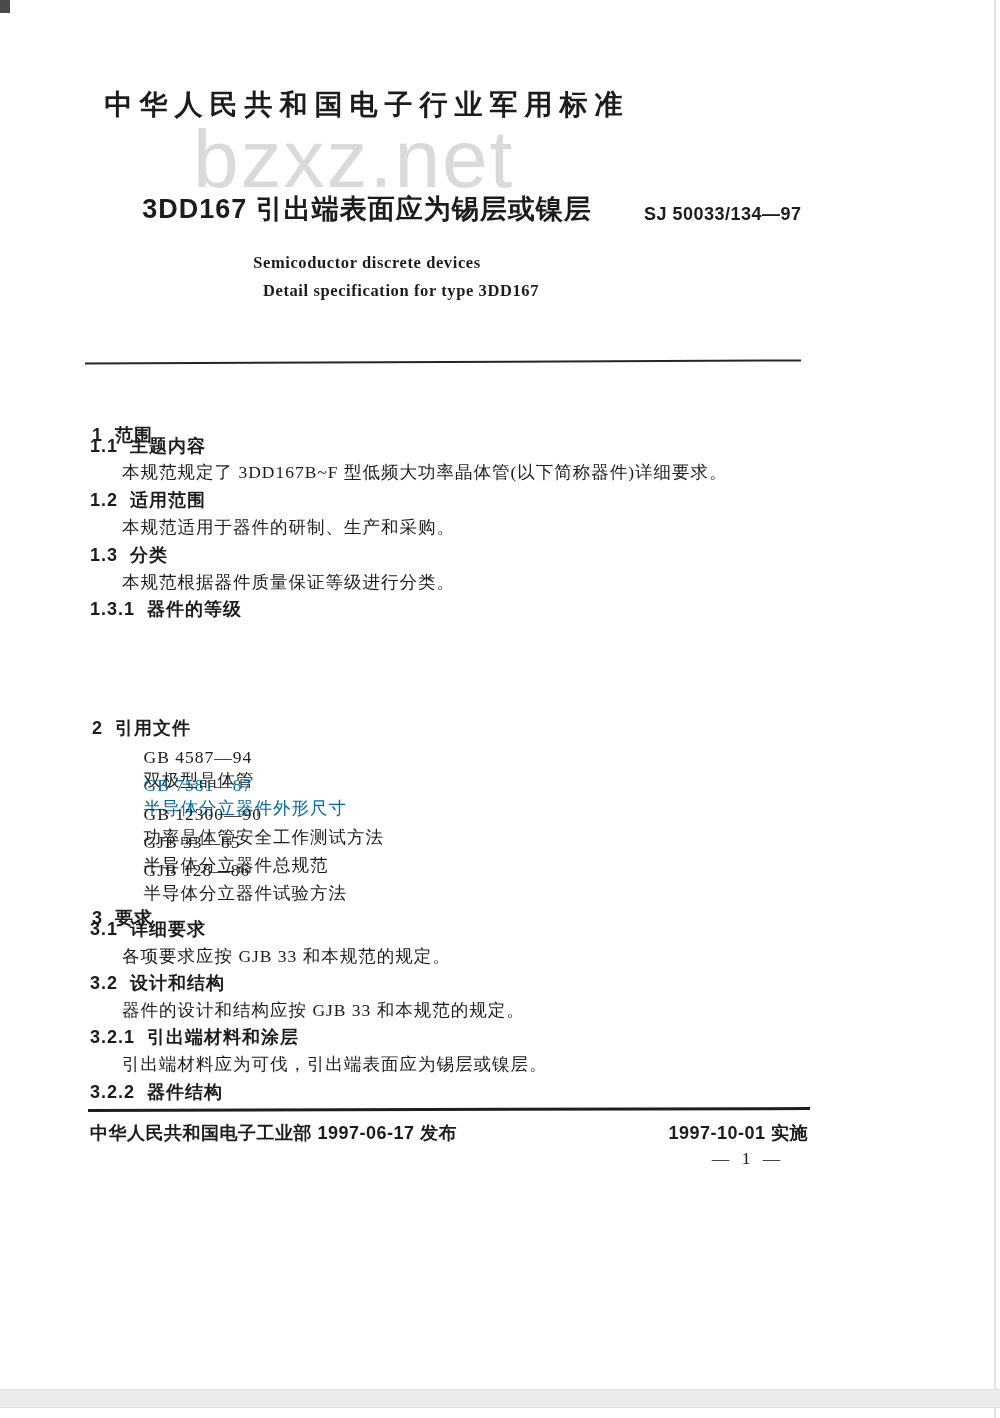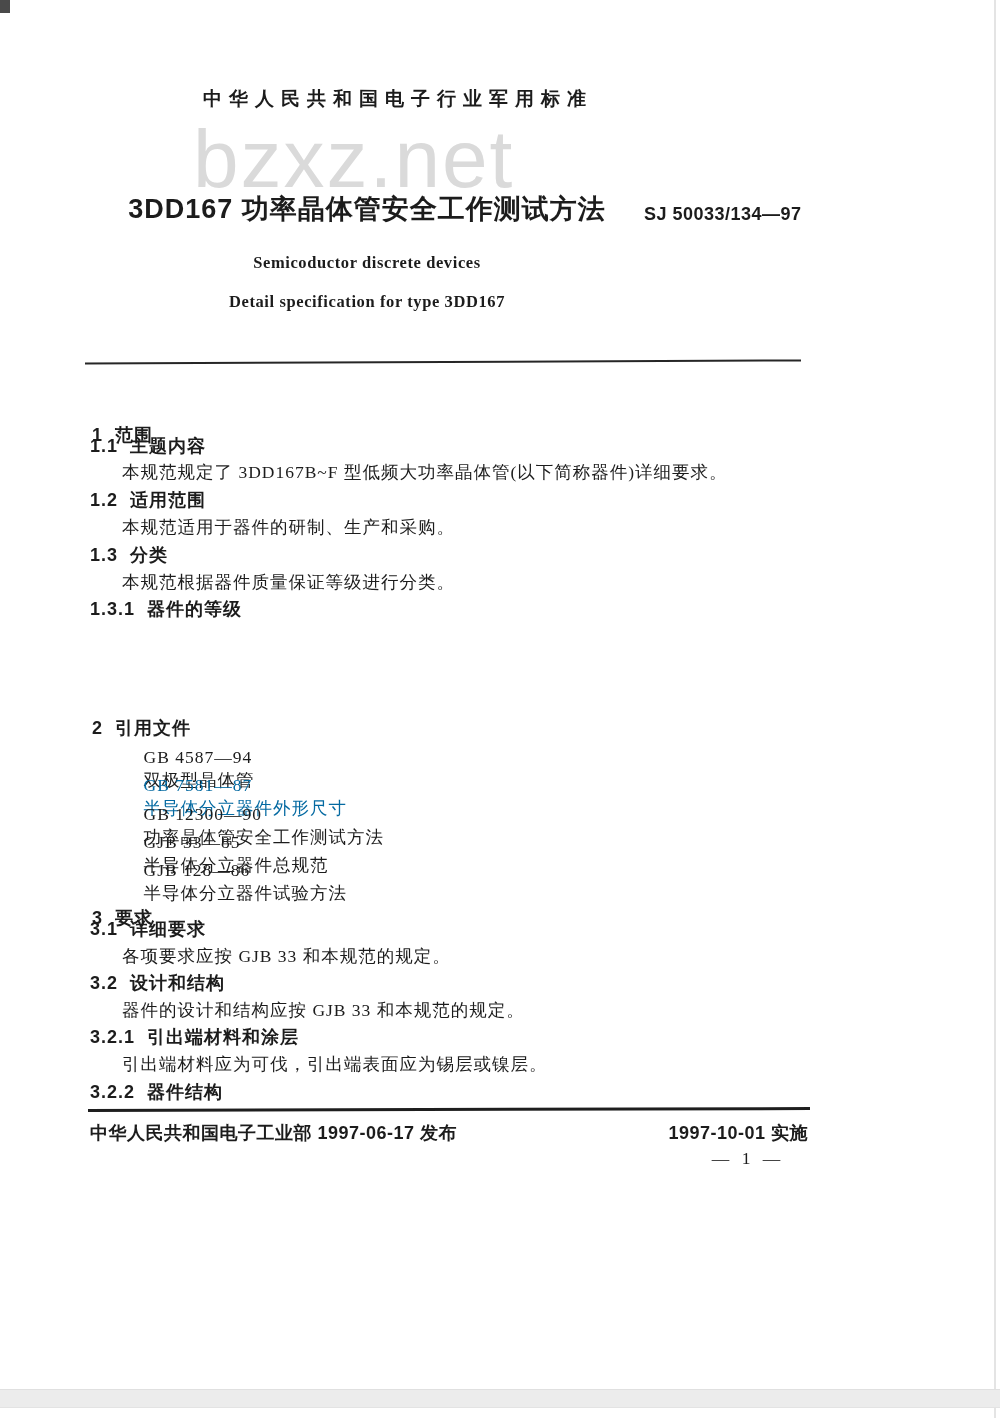--- a/index.html
+++ b/index.html
@@ -20,27 +20,27 @@
   .watermark{
     left:193px;top:118px;width:420px;
     font-family:"Liberation Sans","DejaVu Sans",sans-serif;
     font-weight:normal;font-size:82px;line-height:1;
     color:#dadada;letter-spacing:2px;
     z-index:0;user-select:none;
   }
   .z{z-index:2;}
   
   .center-col{left:0;width:734px;text-align:center;}
-  .std-class{top:86px;font-family:"Liberation Sans","DejaVu Sans",sans-serif;font-weight:bold;font-size:19px;letter-spacing:7px;white-space:pre;padding-left:31px;}
+  .std-class{top:86px;font-family:"Liberation Sans","DejaVu Sans",sans-serif;font-weight:bold;font-size:28px;letter-spacing:7px;white-space:pre;}
   .title-cn-1{top:158px;font-family:"Liberation Sans","DejaVu Sans",sans-serif;font-weight:bold;font-size:27px;letter-spacing:3px;white-space:pre;}
   .title-cn-2{top:191px;font-family:"Liberation Sans","DejaVu Sans",sans-serif;font-weight:bold;font-size:27px;letter-spacing:1px;white-space:pre;}
   .std-number{left:644px;top:196px;font-family:"Liberation Sans","DejaVu Sans",sans-serif;font-weight:bold;font-size:18px;letter-spacing:0.5px;white-space:pre;margin-top:8px;}
   .title-en{font-weight:bold;font-size:16.5px;letter-spacing:0.6px;white-space:pre;}
   .en1{top:253px;}
-  .en2{top:292px;}
+  .en2{top:281px;padding-left:34px;}
   .en3{top:308px;}
   .rule-top{left:85px;top:361px;width:716px;height:2px;background:#262626;transform:rotate(-0.25deg);}
   
   .blk{white-space:pre-wrap;line-height:22px;}
   .h1{left:92px;font-family:"Liberation Sans","DejaVu Sans",sans-serif;font-weight:bold;font-size:18px;letter-spacing:1px;margin-top:31px;}
   .h2{left:90px;font-family:"Liberation Sans","DejaVu Sans",sans-serif;font-weight:bold;font-size:18px;letter-spacing:1px;}
   .p{left:122px;font-size:17.5px;letter-spacing:1px;}
   .p-wrap{left:90px;width:745px;text-indent:32px;font-size:17.5px;letter-spacing:1px;line-height:27.5px;}
   
   .ref-row{left:122px;font-size:17.5px;letter-spacing:1px;white-space:pre;}
@@ -57,21 +57,21 @@
 
 <div class="page">
 
   <div class="abs corner-mark"></div>
   <div class="abs right-edge-line"></div>
   <div class="abs bottom-band"></div>
 
   <div class="abs watermark">bzxz.net</div>
 
   <div class="abs center-col std-class z">中华人民共和国电子行业军用标准</div>
-  <div class="abs center-col title-cn-2 z">3DD167 功率晶体管安全工作测试方法</div>
+  <div class="abs center-col title-cn-2 z">3DD167 引出端表面应为锡层或镍层</div>
   <div class="abs std-number z">SJ 50033/134—97</div>
   <div class="abs center-col title-en en1 z">Semicoductor discrete devices</div>
   <div class="abs center-col title-en en2 z">Detail specification for type 3DD167</div>
   <div class="abs rule-top"></div>
 
   <div class="abs blk h1" style="top:393px">1  范围</div>
   <div class="abs blk h2" style="top:435px">1.1  主题内容</div>
   <div class="abs blk p" style="top:461px">本规范规定了 3DD167B~F 型低频大功率晶体管(以下简称器件)详细要求。</div>
   <div class="abs blk h2" style="top:489px">1.2  适用范围</div>
   <div class="abs blk p" style="top:516px">本规范适用于器件的研制、生产和采购。</div>

